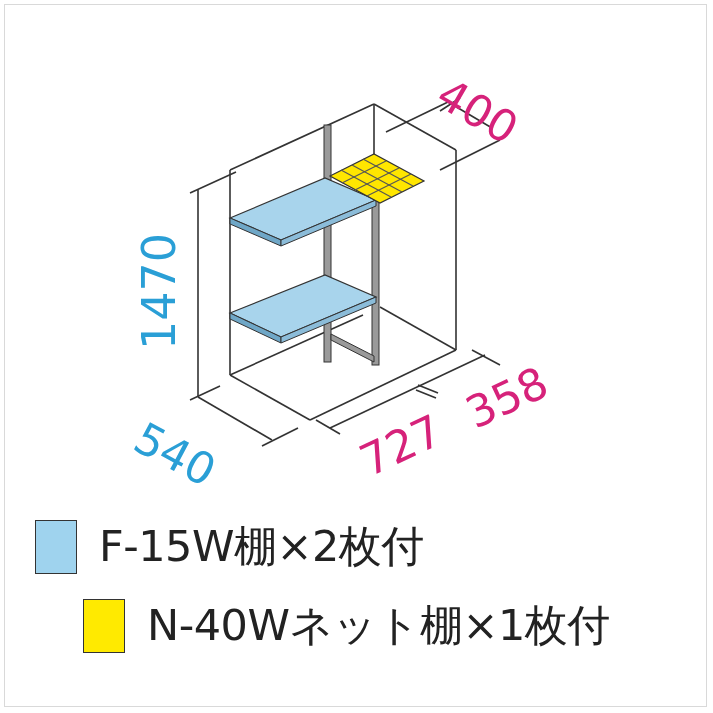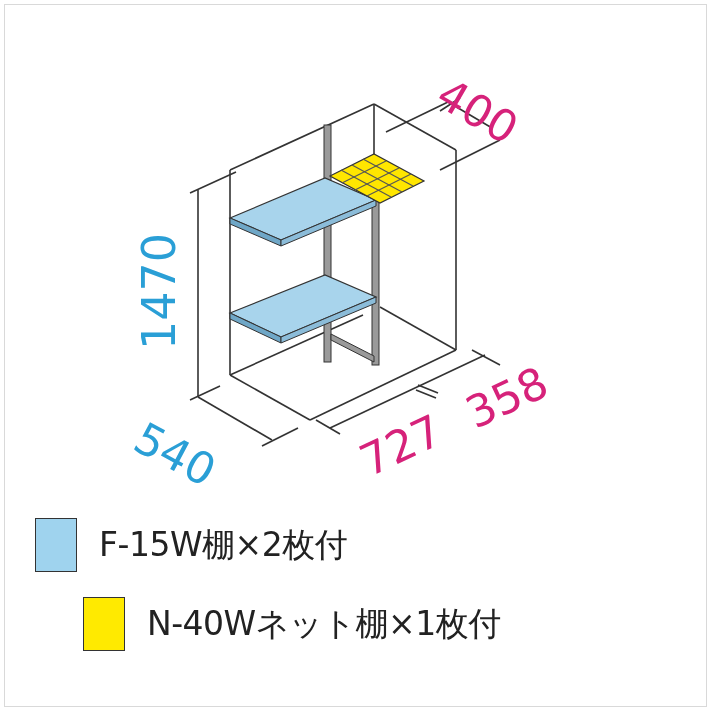--- a/index.html
+++ b/index.html
@@ -1,21 +1,21 @@
 <!DOCTYPE html>
 <html><head>
 <meta charset="utf-8">
 <style>
   html, body { margin:0; padding:0; background:#ffffff; }
   body { width:713px; height:713px; position:relative; overflow:hidden; font-family:"DejaVu Sans", sans-serif; }
   .frame { position:absolute; left:4px; top:4px; width:703px; height:703px; border:1px solid #d9d9d9; box-sizing:border-box; }
   svg.diagram { position:absolute; left:0; top:0; }
   .legend-row { position:absolute; left:35px; display:flex; align-items:center; }
   .swatch { width:42px; height:54px; border:1.5px solid #333; box-sizing:border-box; }
-  .legend-label { margin-left:22px; font-size:33px; color:#222; letter-spacing:-0.5px; white-space:nowrap; font-family:"DejaVu Sans", sans-serif; }
+  .legend-label { margin-left:22px; font-size:43px; color:#222; letter-spacing:-0.5px; white-space:nowrap; font-family:"DejaVu Sans", sans-serif; }
   .dim { position:absolute; font-family:"DejaVu Sans", sans-serif; font-size:42px; white-space:nowrap; transform-origin:left top; }
 </style>
 </head>
 <body>
 
 <div class="frame"></div>
 
 <svg class="diagram" width="713" height="713" viewBox="0 0 713 713">
   <g stroke="#333" stroke-width="1.6" fill="none">
 

